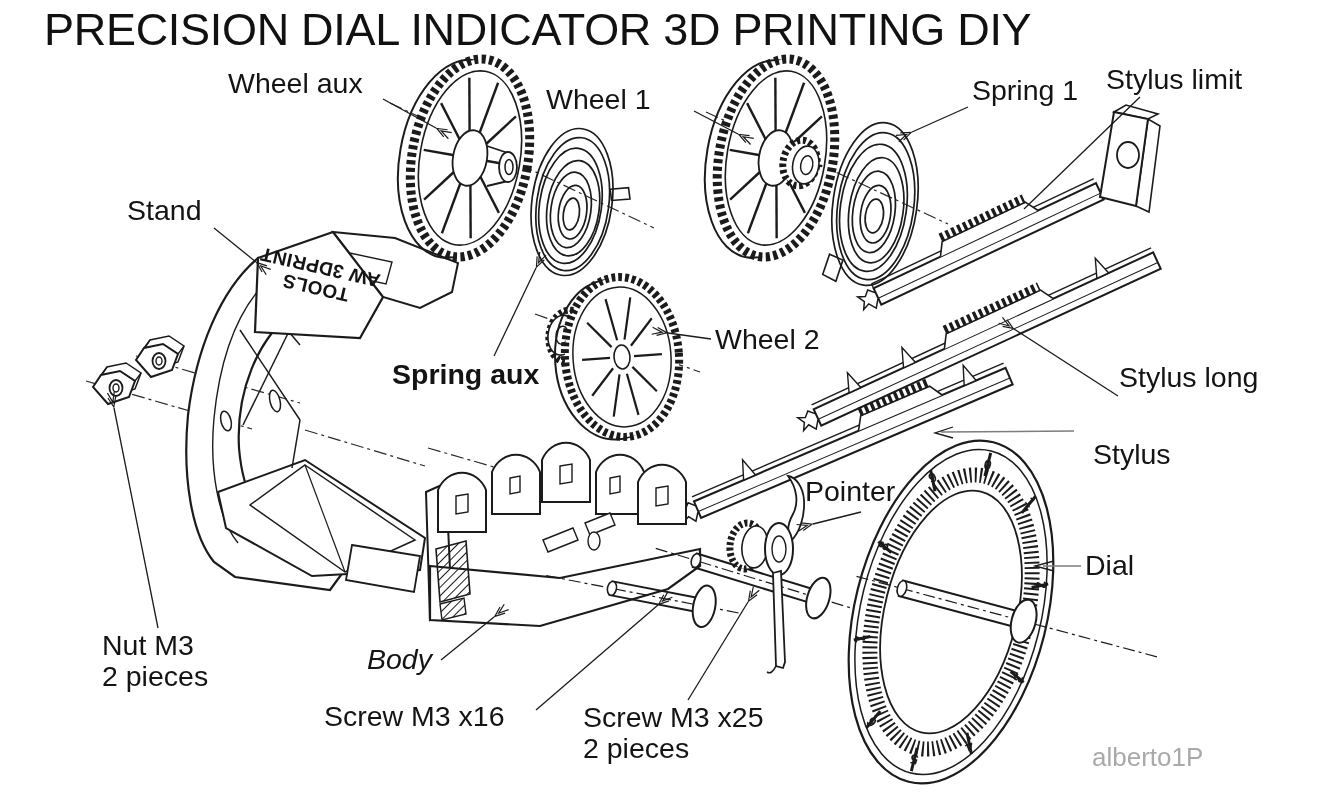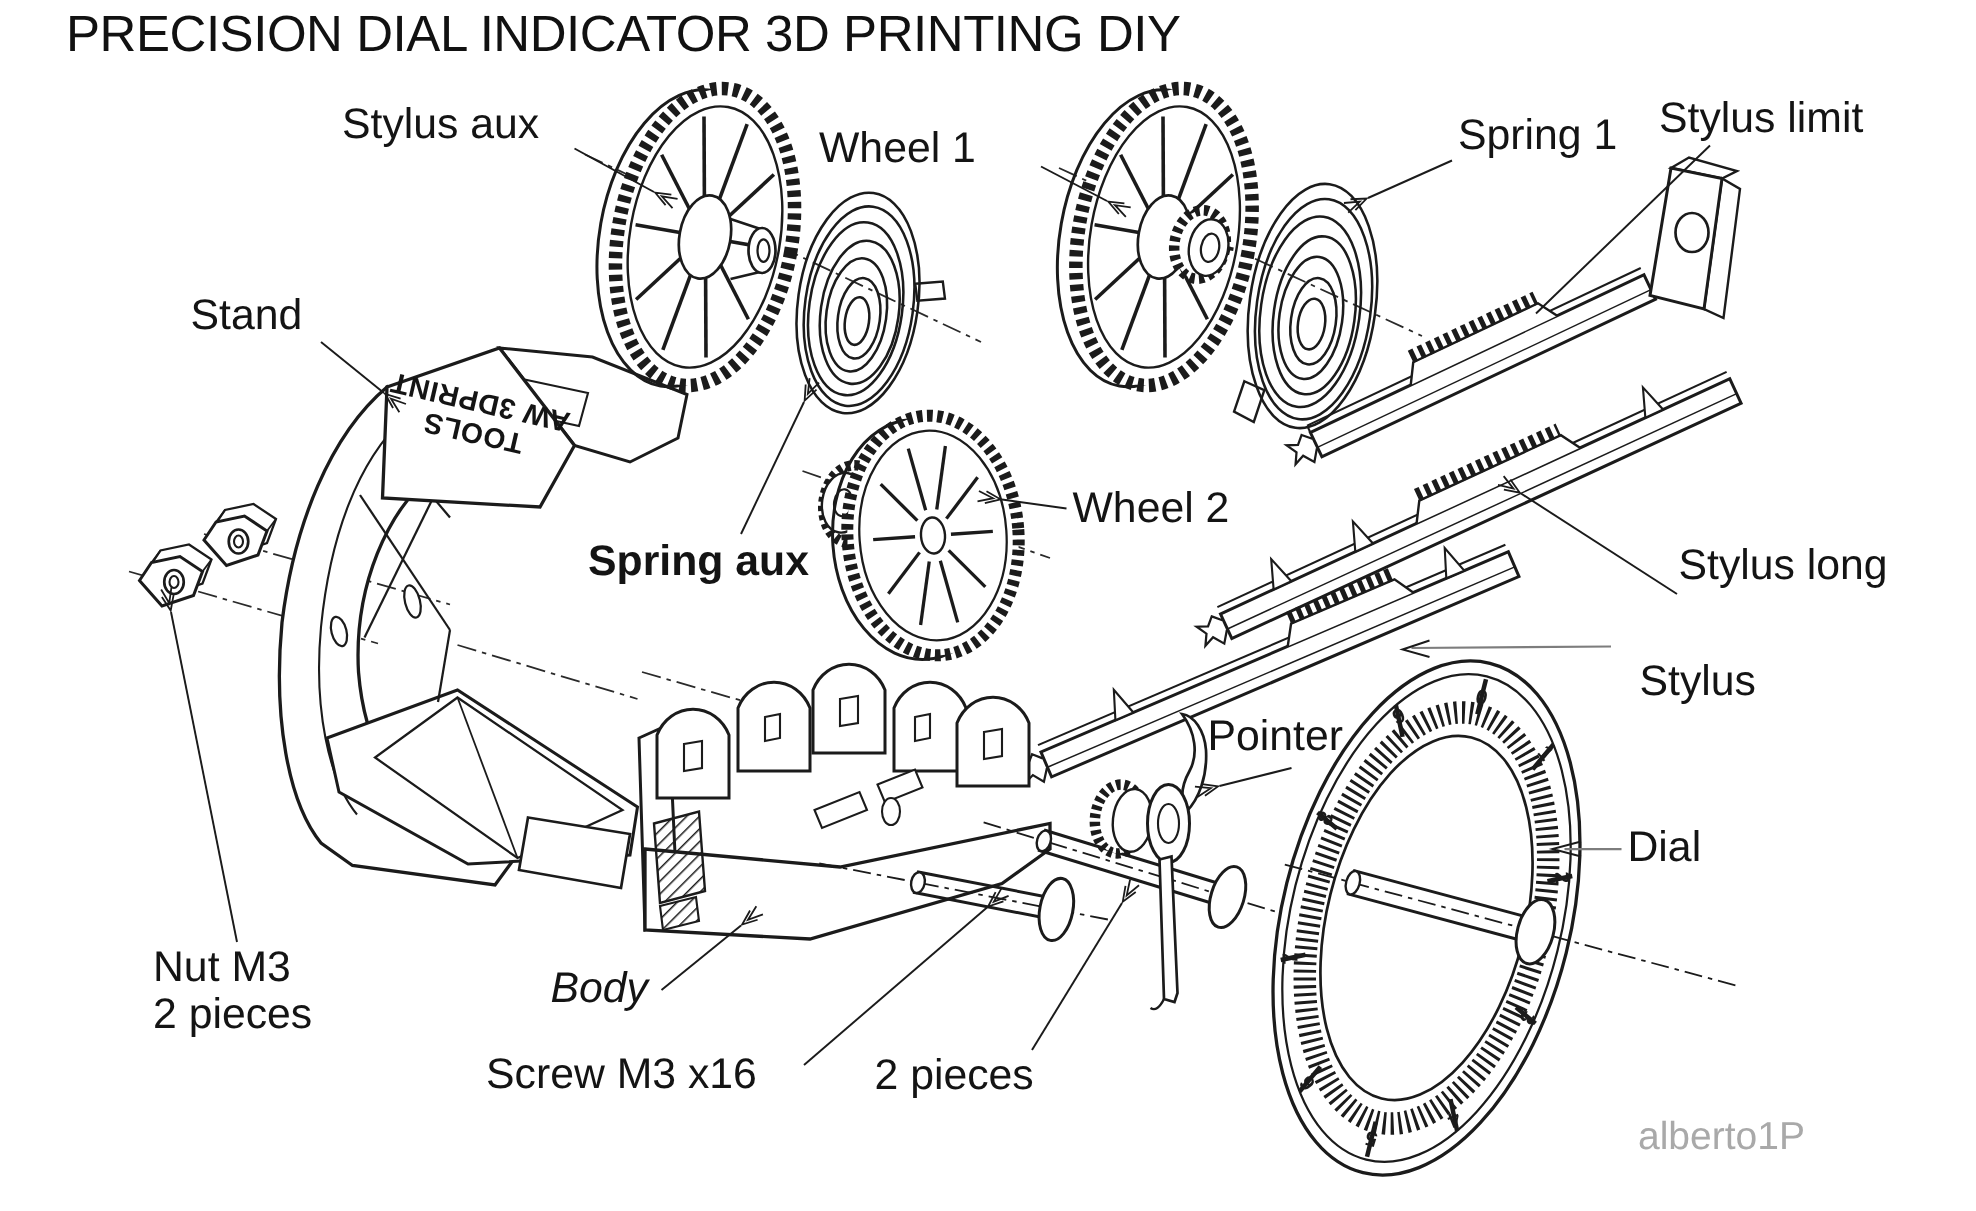--- a/index.html
+++ b/index.html
@@ -1,20 +1,20 @@
 <!DOCTYPE html>
 <html><head>
 <meta charset="utf-8">
 <style>
   html,body{margin:0;padding:0;background:#fff;}
   #stage{position:relative;width:1317px;height:807px;background:#fff;overflow:hidden;
          font-family:"Liberation Sans",sans-serif;color:#111;}
   #stage svg{position:absolute;left:0;top:0;}
   .lbl{position:absolute;font-size:28.5px;line-height:1.08;white-space:nowrap;color:#141414;}
-  .title{position:absolute;left:44px;top:4px;font-size:34px;letter-spacing:-0.3px;color:#111;}
+  .title{position:absolute;left:44px;top:4px;font-size:45px;letter-spacing:-0.3px;color:#111;}
   .watermark{position:absolute;left:1092px;top:742px;font-size:26px;color:#a9a9a9;text-align:center;}
   .engraving{position:absolute;left:236px;top:256px;width:164px;text-align:center;
              transform:rotate(193deg);font-weight:bold;font-size:19px;line-height:1.12;
              letter-spacing:0.5px;color:#141414;}
 </style>
 </head>
 <body>
 
 <div id="stage">
 
@@ -325,38 +325,39 @@
     <line x1="688" y1="700" x2="748" y2="602" marker-end="url(#chev)"></line>
     <line x1="1074" y1="431" x2="941" y2="432" stroke="#7d7d7d" stroke-width="1.5"></line>
     <path d="M953,427 L935,433 L953,438"></path>
     <line x1="1081" y1="566" x2="1043" y2="566" stroke="#7d7d7d" stroke-width="1.5"></line>
     <path d="M1054,561 L1035,566 L1054,571"></path>
   </g>
 </svg>
 
   <div class="title">PRECISION DIAL INDICATOR 3D PRINTING DIY</div>
 
-  <div class="lbl" style="left:228px;top:68px;">Stylus aux</div>
+  <div class="lbl" style="left:228px;top:68px;">Wheel aux</div>
   <div class="lbl" style="left:546px;top:84px;">Wheel 1</div>
   <div class="lbl" style="left:972px;top:75px;">Spring 1</div>
   <div class="lbl" style="left:1106px;top:64px;">Stylus limit</div>
   <div class="lbl" style="left:127px;top:195px;">Stand</div>
   <div class="lbl" style="left:392px;top:359px;font-weight:bold;">Spring aux</div>
   <div class="lbl" style="left:715px;top:324px;text-align:right;">Wheel 2</div>
   <div class="lbl" style="left:1119px;top:362px;">Stylus long</div>
   <div class="lbl" style="left:1077px;top:439px;margin-left:16px;">Stylus</div>
   <div class="lbl" style="left:805px;top:476px;">Pointer</div>
   <div class="lbl" style="left:1085px;top:550px;">Dial</div>
   <div class="lbl" style="left:102px;top:630px;">
     <div>Nut M3</div>
     <div>2 pieces</div>
   </div>
   <div class="lbl" style="left:367px;top:644px;font-style:italic;">Body</div>
   <div class="lbl" style="left:324px;top:701px;text-align:center;">Screw M3 x16</div>
   <div class="lbl" style="left:583px;top:702px;">
+    <div>Screw M3 x25</div>
     <div>2 pieces</div>
   </div>
 
   <div class="engraving">
     <div>TOOLS</div>
     <div>AW 3DPRINT</div>
   </div>
 
   <div class="watermark">alberto1P</div>
 </div>

